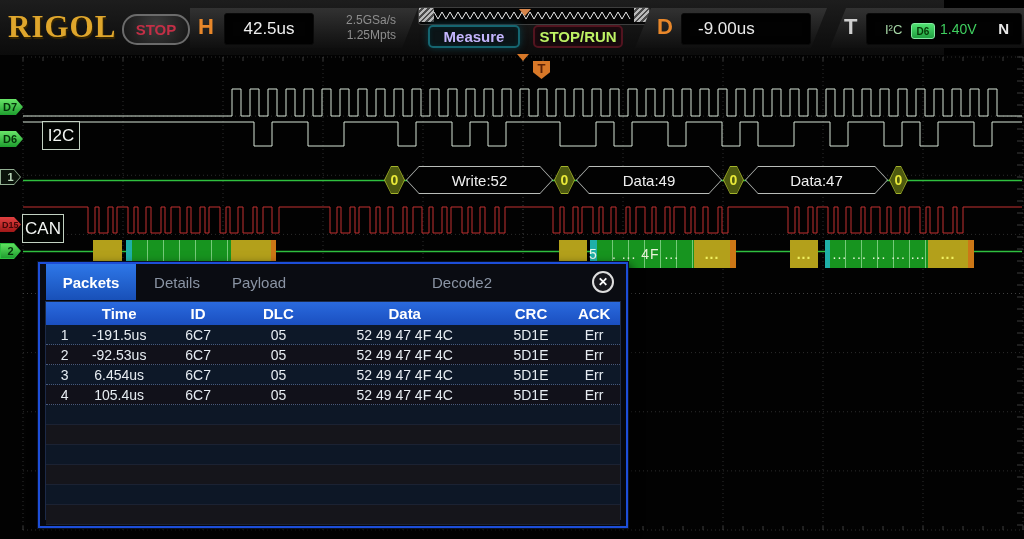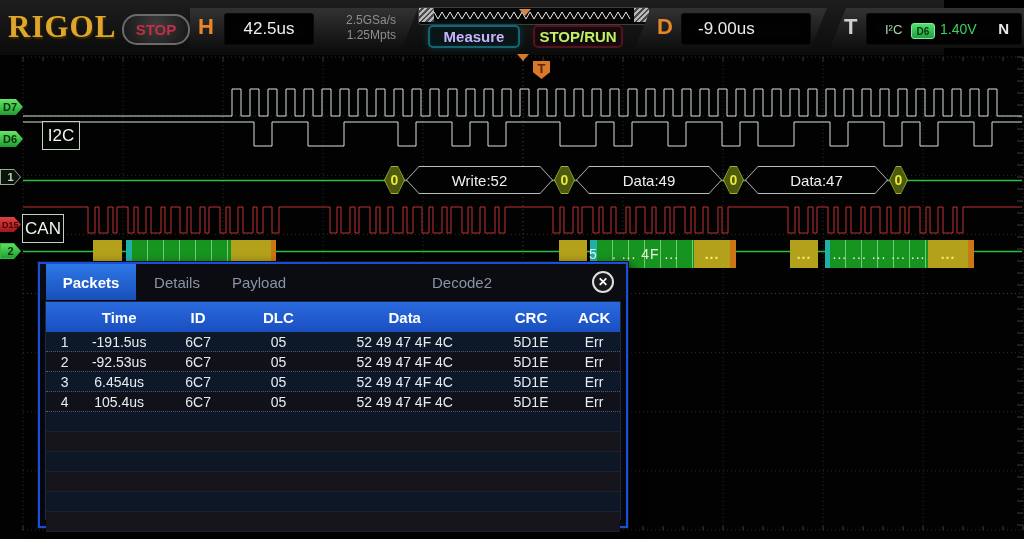--- a/index.html
+++ b/index.html
@@ -98,21 +98,21 @@
     border:2px solid #1d4ed8;box-sizing:border-box;box-shadow:0 0 0 1px #0a1226,3px 4px 10px rgba(0,0,0,.85);}
   .tabbar{position:absolute;left:0;top:0;right:0;height:36px;background:#0a0c12;}
   .tab{position:absolute;top:0;height:36px;display:flex;align-items:center;justify-content:center;
     font-size:15px;color:#8a94a4;cursor:pointer;}
   .tab.active{background:linear-gradient(#2e77e8,#1850b8);color:#fff;font-weight:700;}
   .close-btn{position:absolute;right:12px;top:7px;width:22px;height:22px;border-radius:50%;
     background:#17171c;border:2px solid #dedede;color:#fff;font-size:12px;font-weight:700;
     display:flex;align-items:center;justify-content:center;box-sizing:border-box;cursor:pointer;}
   .tablewrap{position:absolute;left:5px;right:5px;top:37px;bottom:6px;background:#05070c;
     border:1px solid #1c2a48;}
-  .thead{display:grid;grid-template-columns:6.5% 12.5% 15% 13% 31% 13% 9%;height:30px;
+  .thead{display:grid;grid-template-columns:6.5% 12.5% 15% 13% 31% 13% 9%;height:23px;
     background:linear-gradient(#2a6ade,#1a4fc0);color:#fff;font-size:15px;font-weight:700;
     align-items:center;text-align:center;}
   .trow{display:grid;grid-template-columns:6.5% 12.5% 15% 13% 31% 13% 9%;height:20px;
     color:#e6ecf2;font-size:14px;align-items:center;text-align:center;
     border-bottom:1px dotted #46587a;box-sizing:border-box;}
   .trow.odd{background:#0d1828;} .trow.even{background:#11111a;}
   .erow{height:20px;box-sizing:border-box;border-bottom:1px solid #1b2233;}
   .erow.odd{background:#0d1726;} .erow.even{background:#15151b;}
 </style>
 </head>

